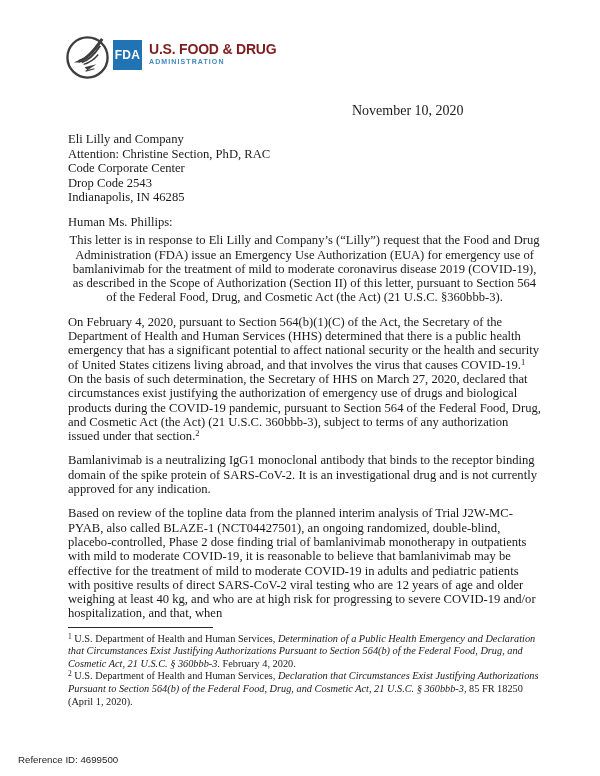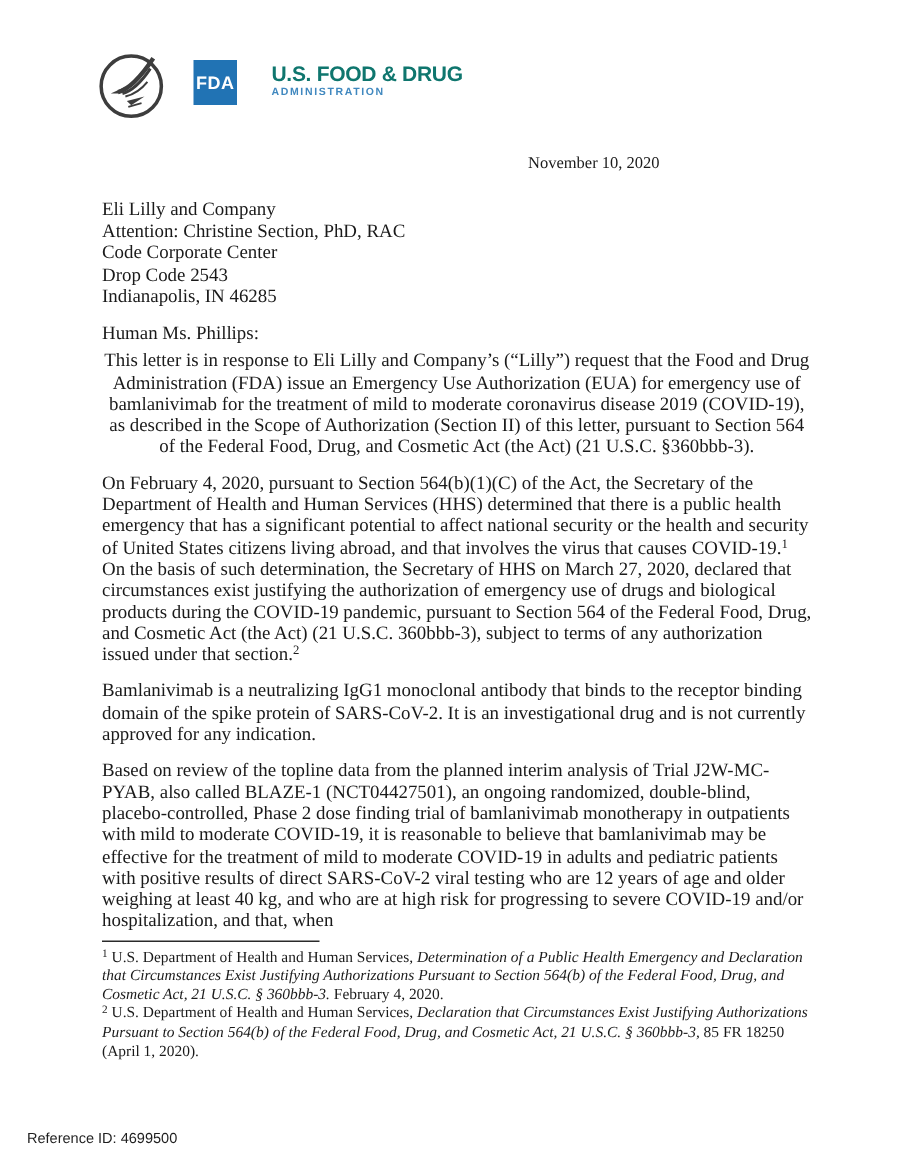--- a/index.html
+++ b/index.html
@@ -14,21 +14,20 @@
     color: #1a1a1a;
   }
 
   
   .header {
     position: absolute;
     left: 64px;
     top: 33px;
     display: flex;
     align-items: flex-start;
-    gap: 16px;
   }
   .hhs-eagle { width: 47px; height: 47px; display: block; }
   .fda-box {
     margin-left: 2px;
     margin-top: 7px;
     width: 29px;
     height: 30px;
     background: #2173b4;
     color: #ffffff;
     font-family: "Liberation Sans", sans-serif;
@@ -38,40 +37,40 @@
     align-items: center;
     justify-content: center;
     letter-spacing: 0.3px;
   }
   .brand-text {
     margin-left: 7px;
     margin-top: 9px;
     font-family: "Liberation Sans", sans-serif;
   }
   .brand-title {
-    color: #0f766e;
+    color: #7f1d1d;
     font-weight: bold;
     font-size: 14px;
     line-height: 14px;
     letter-spacing: -0.2px;
   }
   .brand-subtitle {
     color: #4088bf;
     font-weight: bold;
     font-size: 7px;
     letter-spacing: 1.1px;
     margin-top: 2px;
   }
 
   
   .date-line {
     position: absolute;
     left: 352px;
     top: 103px;
-    font-size: 11px;
+    font-size: 14px;
   }
   .letter-body {
     position: absolute;
     left: 68px;
     top: 132px;
     width: 473px;
     font-size: 12.6px;
     line-height: 14.3px;
   }
   .address-line { line-height: 14.6px; }

